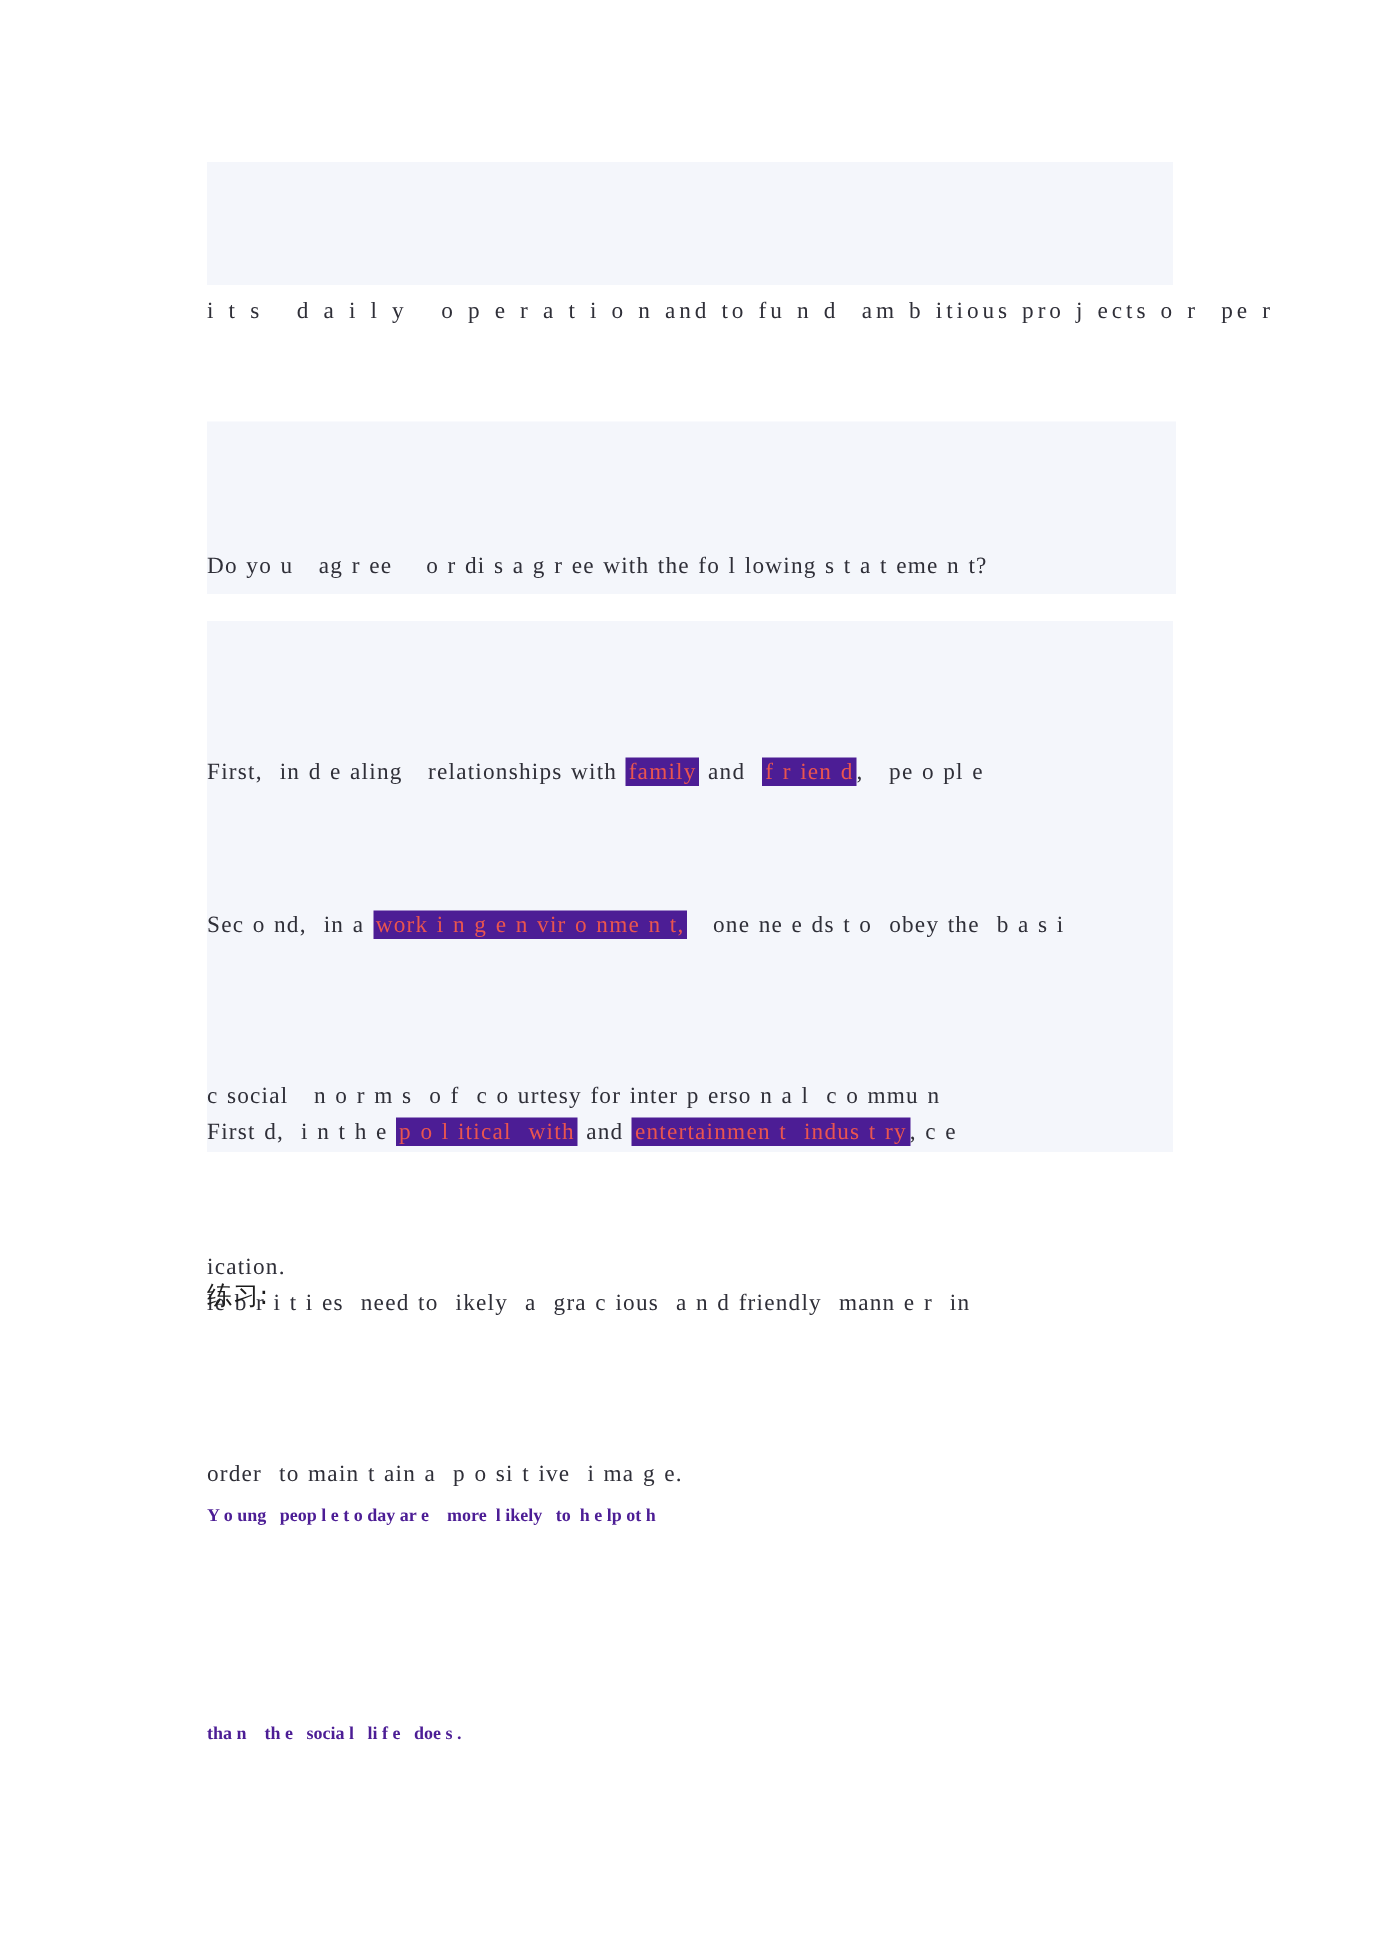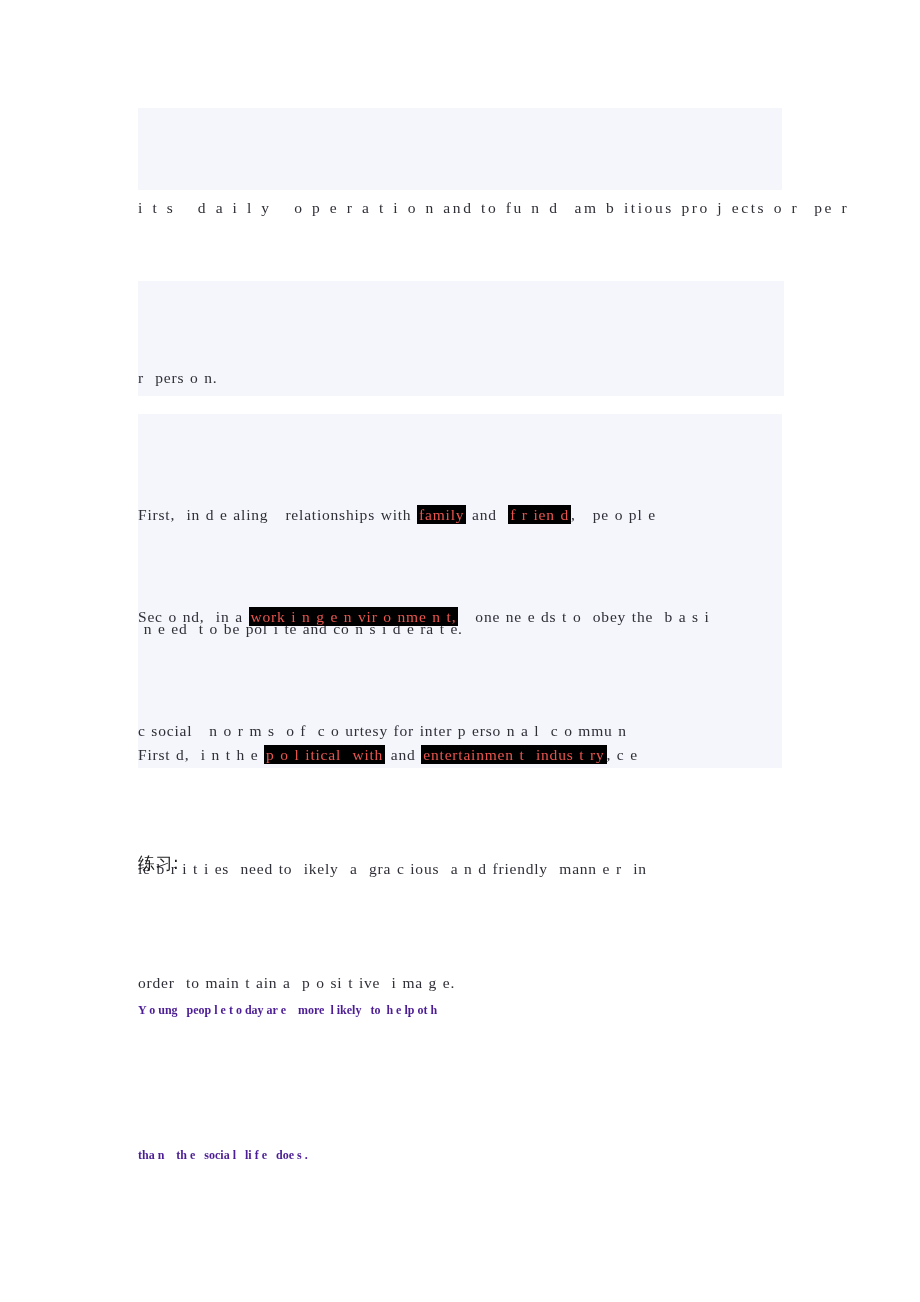--- a/index.html
+++ b/index.html
@@ -42,21 +42,21 @@
 
   .ln {
     display: block;
     height: 38px;
     white-space: pre;
   }
   .s1 { letter-spacing: 0.8px; }
   .s3 { letter-spacing: 2.6px; }
 
   .hl {
-    background: #000000;
+    background: #4c1d95;
     color: #e9554f;
     padding: 1px 2px;
   }
 
   
   .cn-head {
     position: absolute;
     left: 138px;
     font-family: "DejaVu Sans", "Liberation Sans", sans-serif;
     font-size: 17px;
@@ -88,31 +88,31 @@
   <div class="para" style="top:113px;">
     <span class="ln s3">i t s   d a i l y   o p e r a t i o n and to fu n d  am b itious pro j ects o r  pe r</span>
     <span class="ln s3">f orma n c e s.</span>
   </div>
 
   <div class="tint-block" style="left:138px; top:281px; width:646px; height:115px;"></div>
 
   <div class="tint-block" style="left:138px; top:414px; width:644px; height:354px;"></div>
 
   <div class="para" style="top:283px;">
-    <span class="ln s1">r  pers o n.</span>
+    <span class="ln s1">Do yo u   ag r ee    o r di s a g r ee with the fo l lowing s t a t eme n t?</span>
   </div>
 
   <div class="para" style="top:420px;">
     <span class="ln s1"><span>First,  in d e aling   relationships with </span><span class="hl">family</span><span> and  </span><span class="hl">f r ien d</span><span>,   pe o pl e</span></span>
-    <span class="ln s1"> n e ed  t o be pol i te and co n s i d e ra t e.</span>
   </div>
 
   <div class="para" style="top:522px;">
     <span class="ln s1"><span>Sec o nd,  in a </span><span class="hl">work i n g e n vir o nme n t,</span><span>   one ne e ds t o  obey the  b a s i</span></span>
     <span class="ln s1">c social   n o r m s  o f  c o urtesy for inter p erso n a l  c o mmu n</span>
+    <span class="ln s1">ication.</span>
   </div>
 
   <div class="para" style="top:660px;">
     <span class="ln s1"><span>First d,  i n t h e </span><span class="hl">p o l itical  with</span><span> and </span><span class="hl">entertainmen t  indus t ry</span><span>, c e</span></span>
     <span class="ln s1">le b r i t i es  need to  ikely  a  gra c ious  a n d friendly  mann e r  in</span>
     <span class="ln s1">order  to main t ain a  p o si t ive  i ma g e.</span>
   </div>
 
   <div class="cn-head" style="top:852px;text-align:right;">练习:</div>
 

